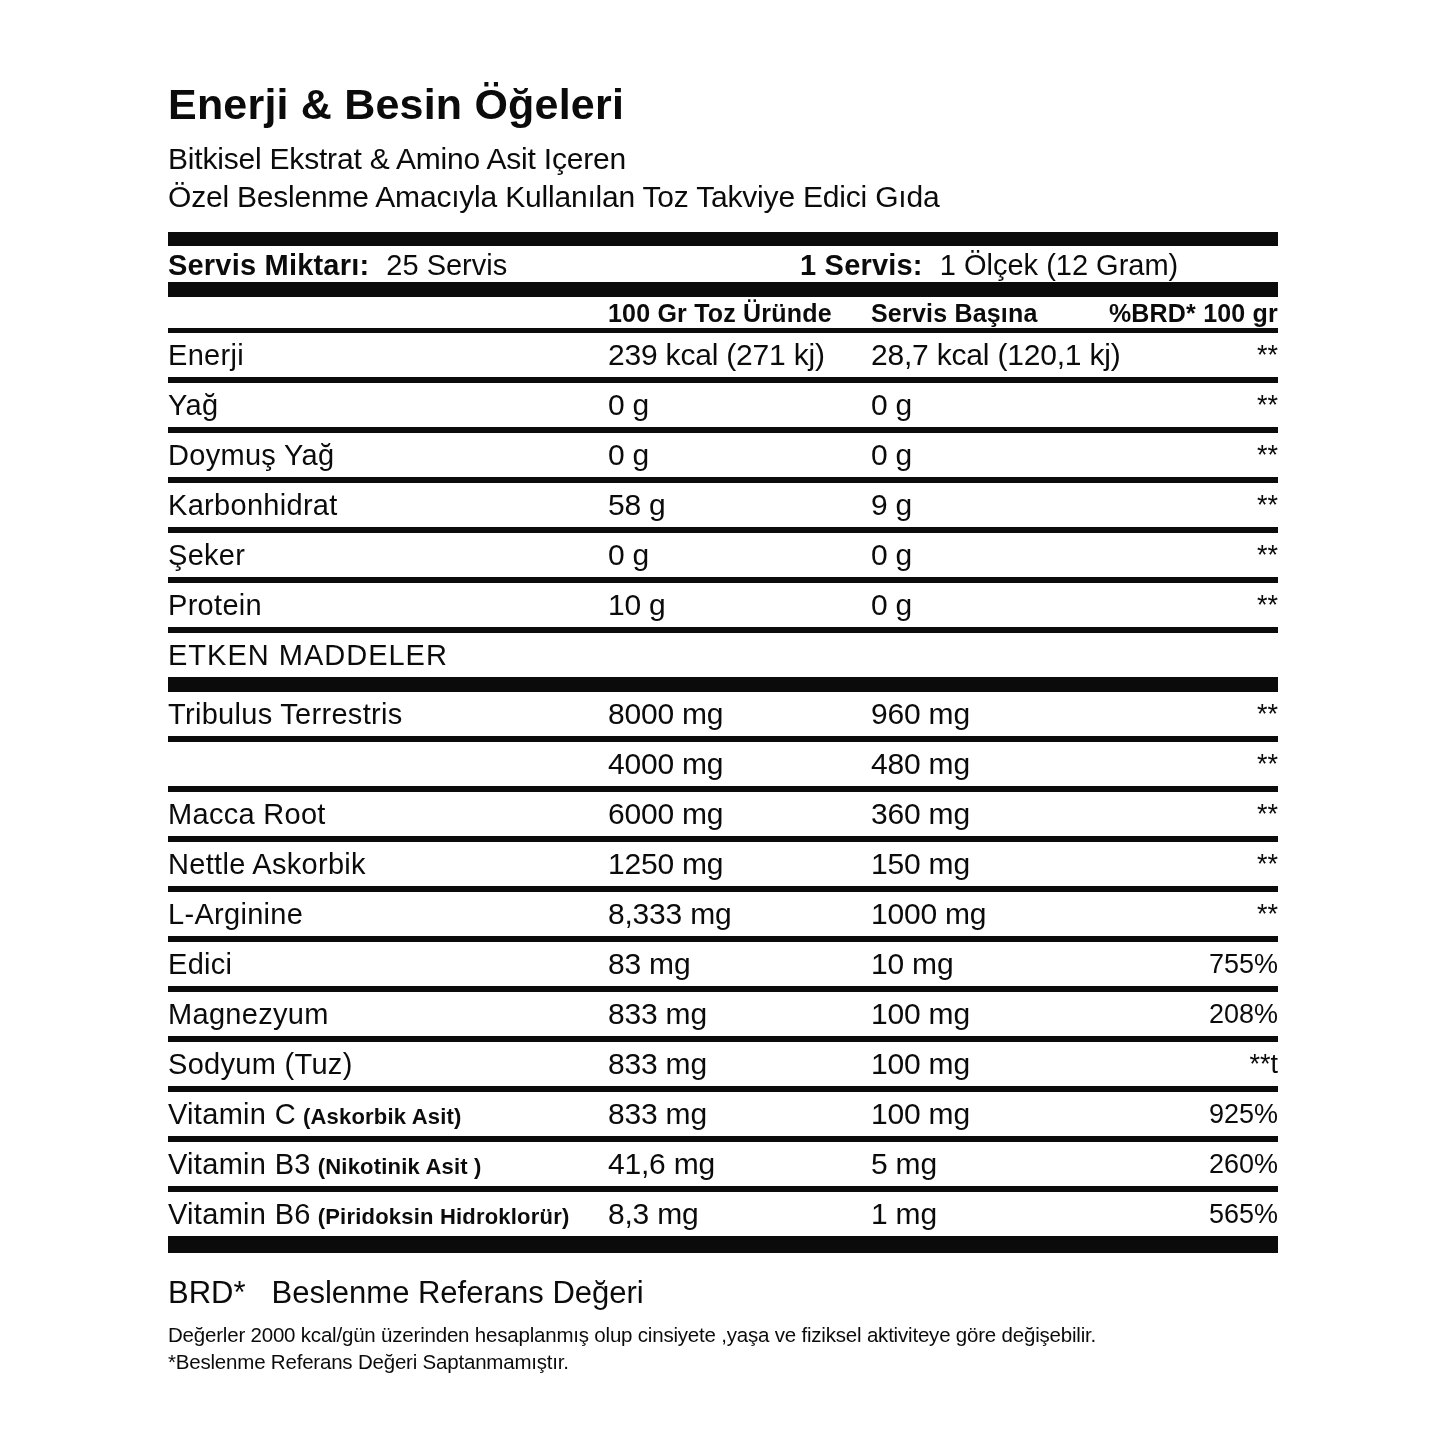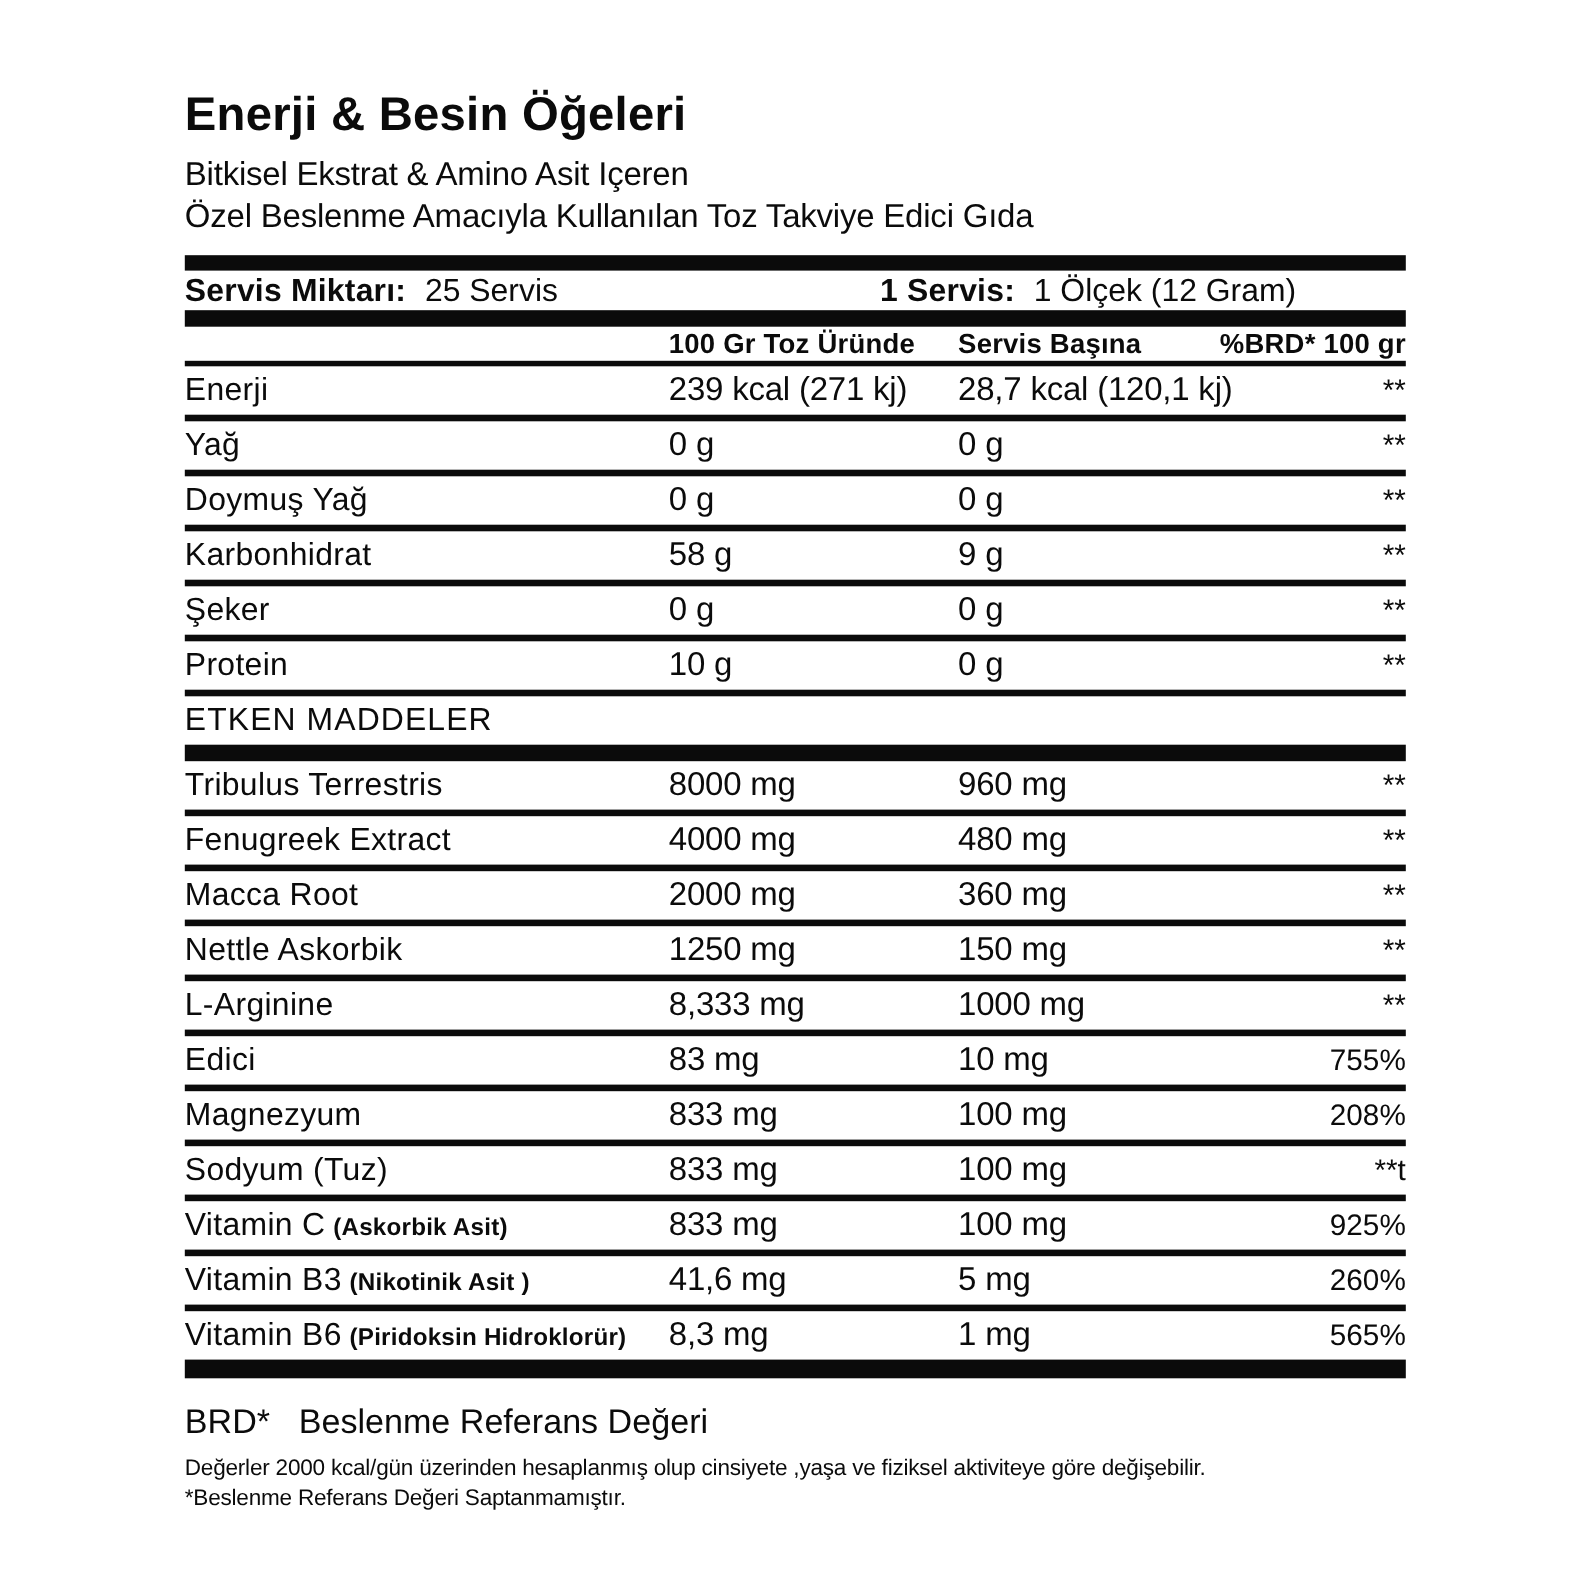--- a/index.html
+++ b/index.html
@@ -193,33 +193,30 @@
       <div class="row">
     <div class="c1">
       <span class="row-label">Tribulus Terrestris</span><span class="row-sublabel"></span>
     </div>
     <div class="c2">8000 mg</div>
     <div class="c3">960 mg</div>
     <div class="c4">**</div>
   </div>
       <div class="sep"></div>
       <div class="row">
-    <div class="c1">
-      <span class="row-label">Fenugreek Extract</span><span class="row-sublabel"></span>
-    </div>
     <div class="c2">4000 mg</div>
     <div class="c3">480 mg</div>
     <div class="c4">**</div>
   </div>
       <div class="sep"></div>
       <div class="row">
     <div class="c1">
       <span class="row-label">Macca Root</span><span class="row-sublabel"></span>
     </div>
-    <div class="c2">2000 mg</div>
+    <div class="c2">6000 mg</div>
     <div class="c3">360 mg</div>
     <div class="c4">**</div>
   </div>
       <div class="sep"></div>
       <div class="row">
     <div class="c1">
       <span class="row-label">Nettle Askorbik</span><span class="row-sublabel"></span>
     </div>
     <div class="c2">1250 mg</div>
     <div class="c3">150 mg</div>

